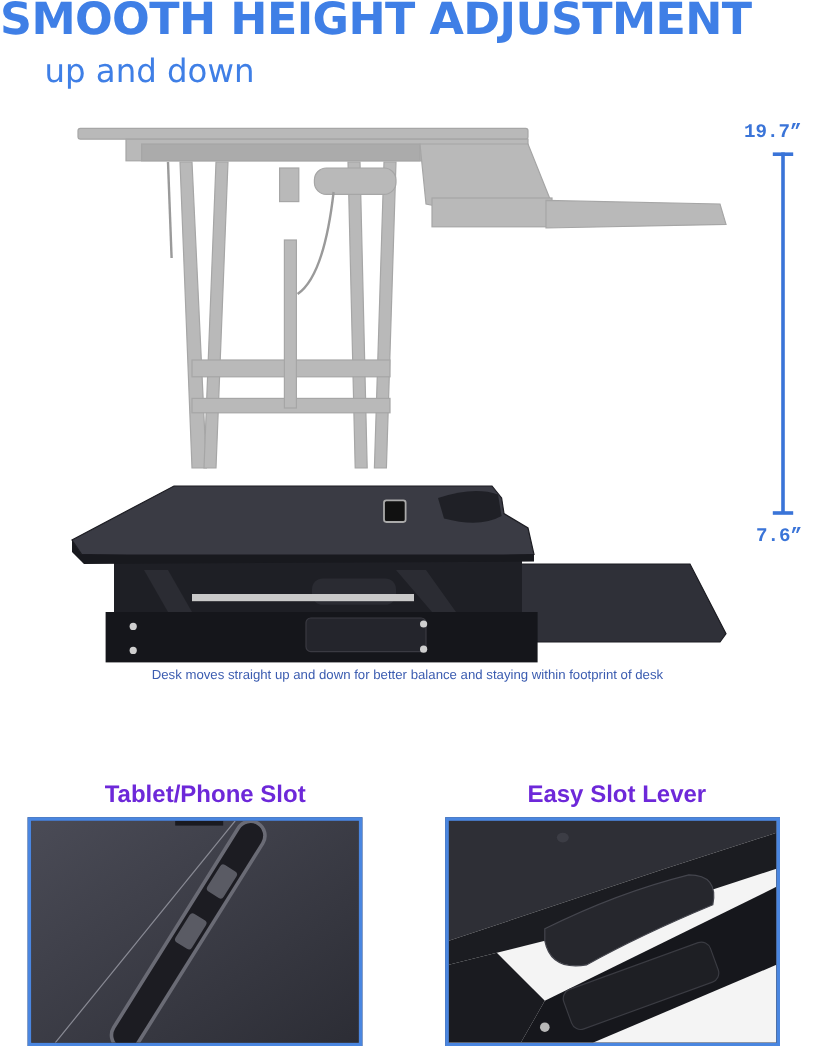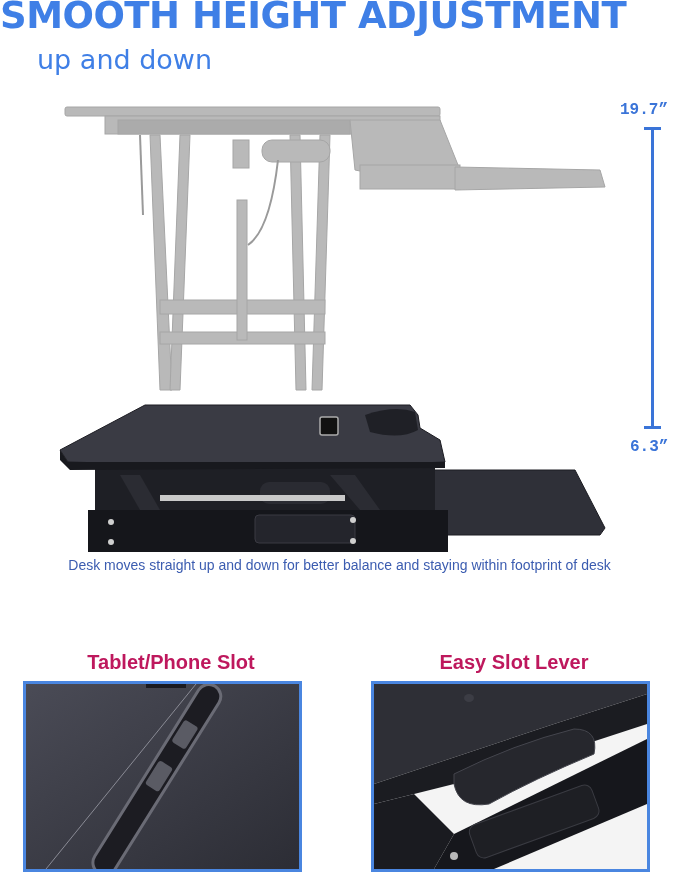--- a/index.html
+++ b/index.html
@@ -26,44 +26,44 @@
     position: absolute; left: 651px; width: 3px; background: #3a74d8;
   }
   .dim-cap {
     position: absolute; left: 644px; width: 17px; height: 3px; background: #3a74d8;
   }
 
   .illus { position: absolute; left: 0; top: 90px; width: 679px; height: 470px; }
 
   .caption {
     position: absolute; left: 0; width: 679px; top: 557px;
-    text-align: center; font-size: 14px; color: #3b5cb0; white-space: nowrap;
+    text-align: center; font-size: 11px; color: #3b5cb0; white-space: nowrap;
   }
 
   .feature-title {
     position: absolute; top: 651px; font-weight: bold; font-size: 20px;
-    color: #be185d; text-align: center; width: 290px; white-space: nowrap;
+    color: #6d28d9; text-align: center; width: 290px; white-space: nowrap;
   }
   .feature-photo {
     position: absolute; top: 681px; width: 279px; height: 191px;
     border: 3px solid #4a86e0; overflow: hidden; background: #3a3b45;
   }
 </style>
 </head>
 <body>
 
 <div class="title">SMOOTH HEIGHT ADJUSTMENT</div>
 <div class="subtitle">up and down</div>
 
 <div>
   <div class="dim-label" style="left:620px; top:101px;">19.7”</div>
   <div class="dim-cap" style="top:127px;"></div>
   <div class="dim-line" style="top:127px; height:300px;"></div>
   <div class="dim-cap" style="top:426px;"></div>
-  <div class="dim-label" style="left:630px; top:438px;">6.3”</div>
+  <div class="dim-label" style="left:630px; top:438px;">7.6”</div>
 </div>
 
 <svg class="illus" viewBox="0 90 679 470" xmlns="http://www.w3.org/2000/svg">
 
   <g fill="#b9b9b9" stroke="#a6a6a6" stroke-width="1">
     <rect x="65" y="107" width="375" height="9" rx="2"></rect>
     <rect x="105" y="116" width="335" height="18"></rect>
     <rect x="118" y="120" width="232" height="14" fill="#ababab"></rect>
 
     <polygon points="150,135 160,135 172,390 160,390"></polygon>

